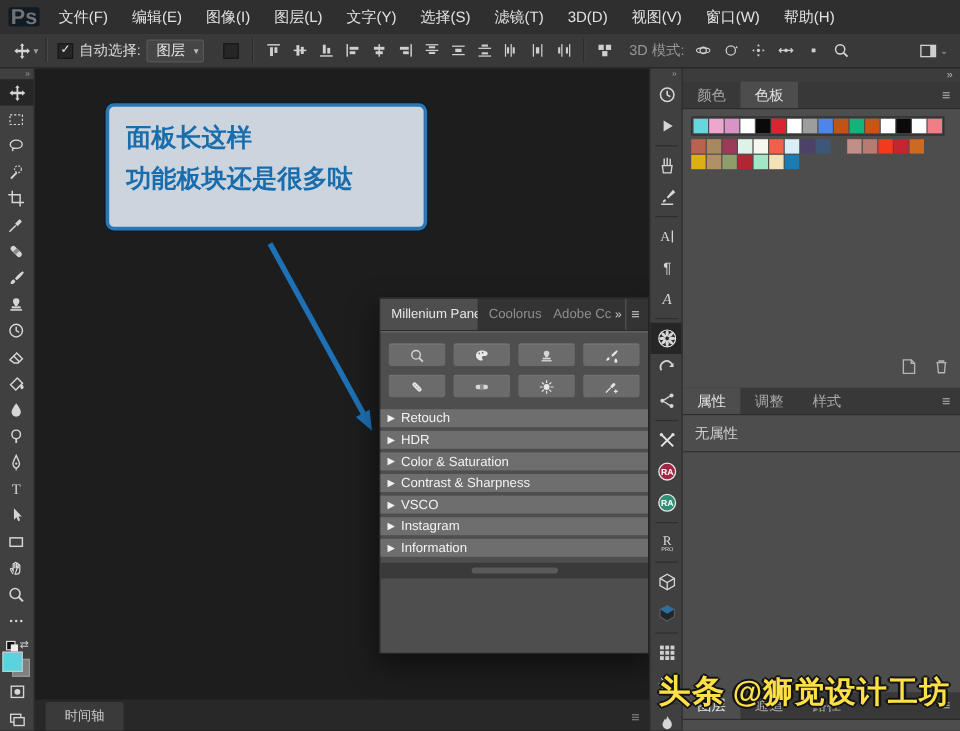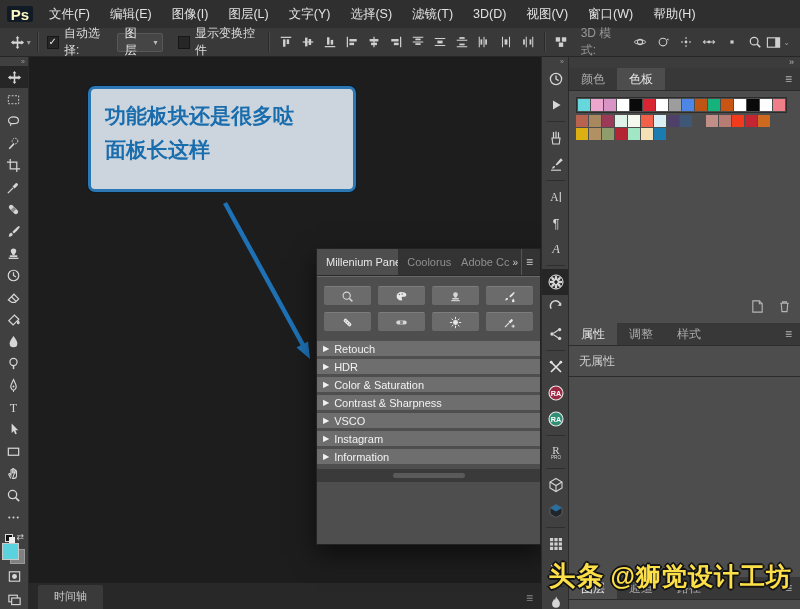--- a/index.html
+++ b/index.html
@@ -4,22 +4,22 @@
 <style>
   html,body{margin:0;padding:0;}
   body{width:800px;height:609px;position:relative;overflow:hidden;
        font-family:"Liberation Sans",sans-serif;background:#1d1d1d;
        -webkit-user-select:none;user-select:none;}
   .app{position:absolute;inset:0;}
 
   
   .menubar{position:absolute;left:0;top:0;width:800px;height:28px;background:#2f2f2f;
            border-bottom:1px solid #222;display:flex;align-items:center;z-index:5;}
-  .ps-logo{width:26px;height:16px;margin:0 6px 0 7px;background:#101b26;color:#fef9c3;
-           font-weight:bold;font-size:15px;display:flex;align-items:center;justify-content:center;border-radius:2px;}
+  .ps-logo{width:26px;height:16px;margin:0 6px 0 7px;background:#101b26;color:#737373;
+           font-weight:bold;font-size:18px;display:flex;align-items:center;justify-content:center;border-radius:2px;}
   .menu-item{color:#e2e2e2;font-size:12.5px;padding:0 10px;line-height:28px;cursor:default;}
 
   
   .optionsbar{position:absolute;left:0;top:28px;width:800px;height:28px;background:#393939;
               border-bottom:1px solid #262626;display:flex;align-items:center;z-index:5;font-size:12px;color:#dcdcdc;}
   .osep{width:1px;height:20px;background:#2a2a2a;border-right:1px solid #4a4a4a;margin:0 6px;}
   .obtn{width:20px;height:20px;display:flex;align-items:center;justify-content:center;}
   .chk{width:11px;height:11px;background:#262626;border:1px solid #171717;margin:0 5px 0 2px;
        display:inline-flex;align-items:center;justify-content:center;color:#e8e8e8;font-size:10px;line-height:10px;}
   .dropdown{background:#454545;border:1px solid #585858;border-radius:2px;height:17px;padding:0 4px 0 7px;
@@ -146,21 +146,20 @@
     <span style="color:#9a9a9a;font-size:8px">▾</span>
     <span class="osep"></span>
     <span class="chk" id="chk-auto">✓</span>
     <span>自动选择:</span>
     <span class="dropdown">
       <span>图层</span>
       <span class="car">▾</span>
     </span>
     <span style="width:14px"></span>
     <span class="chk" id="chk-transform"></span>
-    <span>显示变换控件</span>
     <span class="osep"></span>
     <span id="align-icons" style="display:flex;gap:2px">
         <span class="obtn">
           <svg width="14" height="14" viewBox="0 0 16 16">
             <g fill="#cfcfcf">
               <rect x="2" y="2" width="12" height="1.4"></rect>
               <rect x="4.6" y="5" width="2.8" height="8.4"></rect>
               <rect x="8.8" y="5" width="2.8" height="5.4"></rect>
             </g>
           </svg>
@@ -476,22 +475,22 @@
         </div>
       </div>
   </div>
 
   <div class="canvas">
     <svg class="arrow-svg" width="513" height="553">
       <line id="arrow-line" x1="197" y1="147" x2="275" y2="289" stroke-width="4.5" stroke="#1e71b5"></line>
       <polygon id="arrow-head" points="282,303 268.5,291.5 280,285.5" fill="#1e71b5"></polygon>
     </svg>
     <div class="callout">
+      <div>面板长这样</div>
       <div>功能板块还是很多哒</div>
-      <div>面板长这样</div>
     </div>
 
     <div class="mpanel">
       <div class="mp-tabs" id="mp-tabs">
           <div class="mp-tab active">Millenium Panel</div>
           <div class="mp-tab">Coolorus</div>
           <div class="mp-tab">Adobe Cc</div>
           <div class="spacer"></div>
           <div class="mp-chev">»</div>
           <div class="mp-menu">≡</div>

